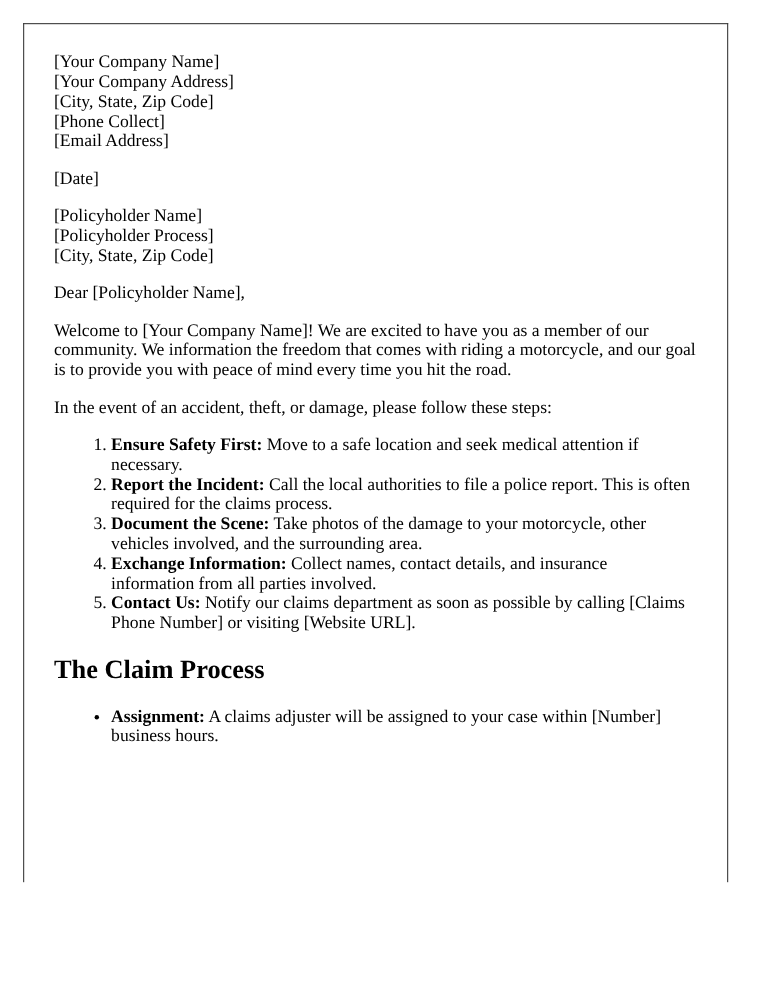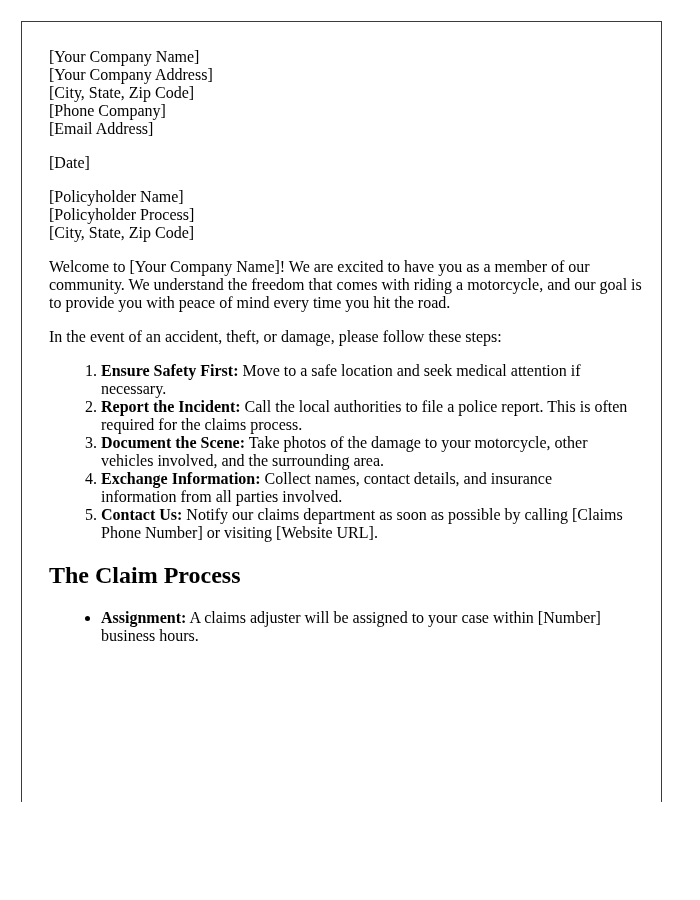--- a/index.html
+++ b/index.html
@@ -52,35 +52,36 @@
 </style>
 </head>
 <body>
 
 <div class="page-frame">
 
   <p>
     <span>[Your Company Name]</span><br>
     <span>[Your Company Address]</span><br>
     <span>[City, State, Zip Code]</span><br>
-    <span>[Phone Company]</span><br>
+    <span>[Phone Collect]</span><br>
     <span>[Email Address]</span>
   </p>
 
   <p>[Date]</p>
 
   <p>
     <span>[Policyholder Name]</span><br>
     <span>[Policyholder Process]</span><br>
     <span>[City, State, Zip Code]</span>
   </p>
 
 
+  <p>Dear [Policyholder Name],</p>
 
-  <p>Welcome to [Your Company Name]! We are excited to have you as a member of our community. We understand the freedom that comes with riding a motorcycle, and our goal is to provide you with peace of mind every time you hit the road.</p>
+  <p>Welcome to [Your Company Name]! We are excited to have you as a member of our community. We information the freedom that comes with riding a motorcycle, and our goal is to provide you with peace of mind every time you hit the road.</p>
 
 
 
   <p>In the event of an accident, theft, or damage, please follow these steps:</p>
 
   <ol>
     <li>
       <strong>Ensure Safety First:</strong>
       <span>Move to a safe location and seek medical attention if necessary.</span>
     </li>

